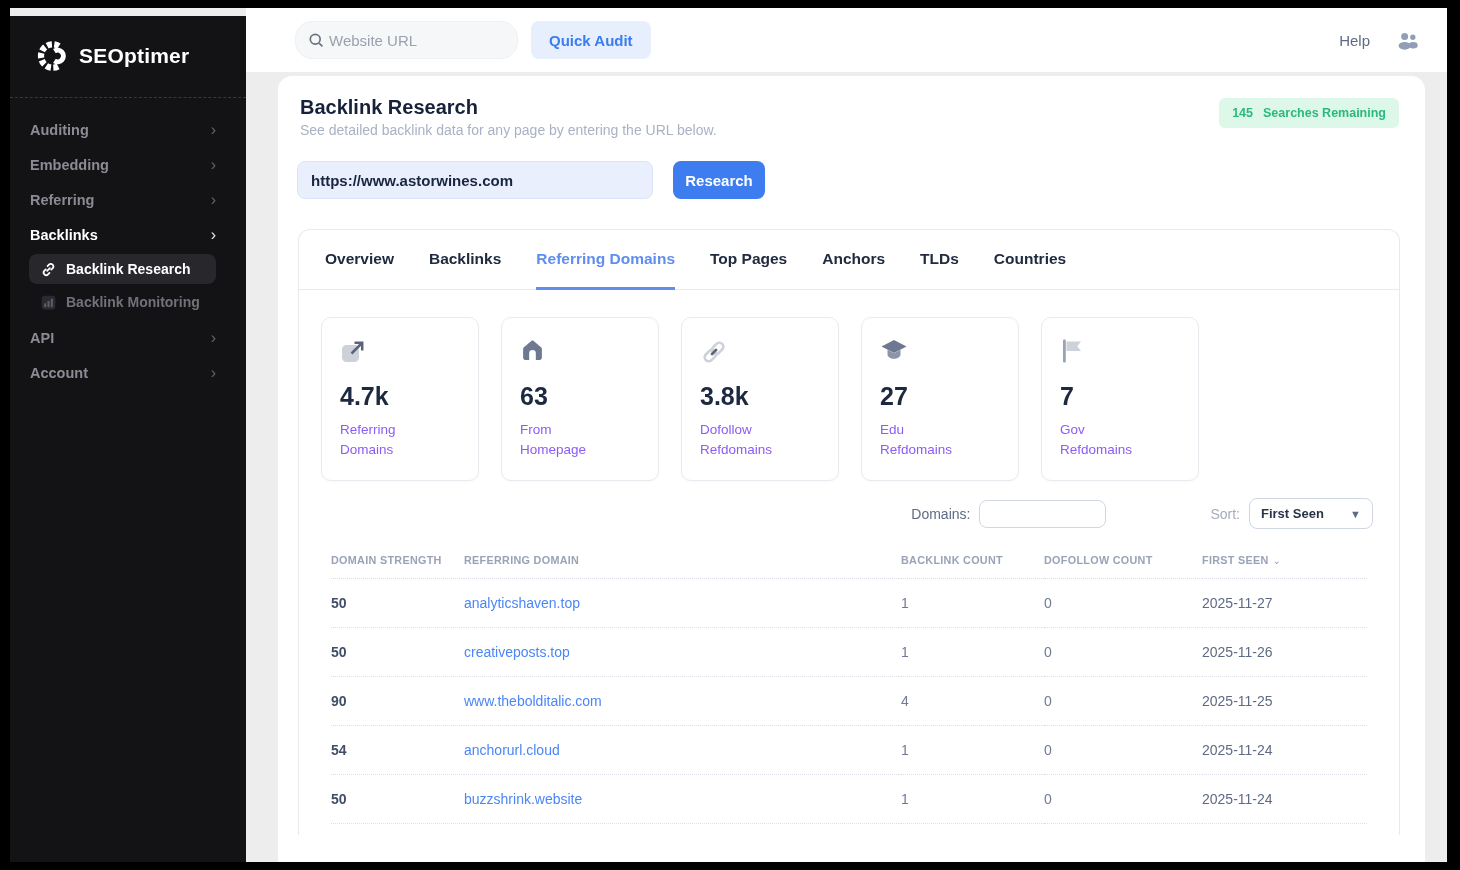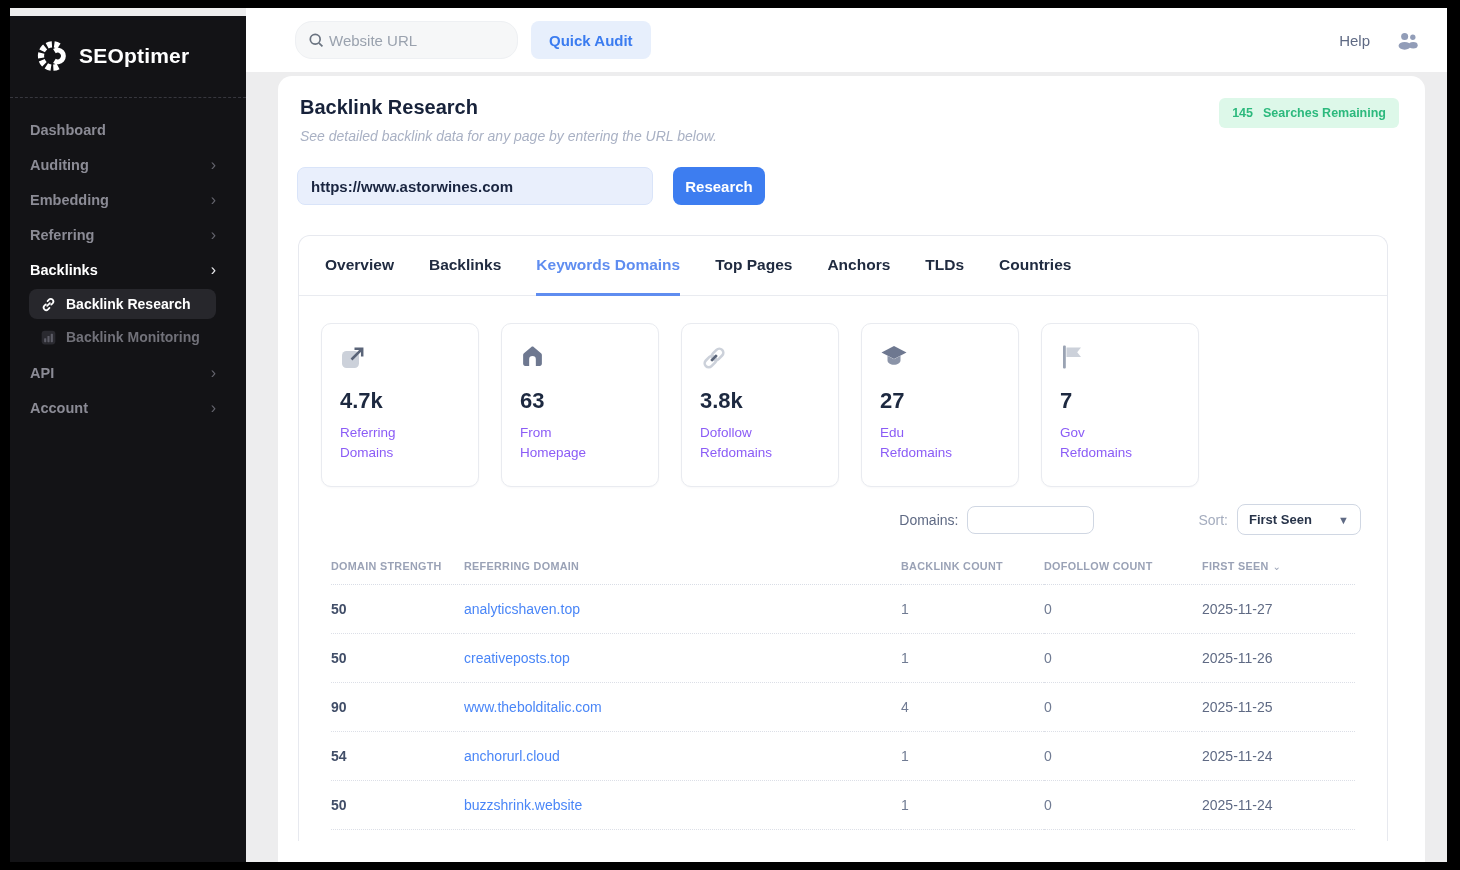--- a/index.html
+++ b/index.html
@@ -29,37 +29,37 @@
   .searchbox input { border:none; outline:none; background:transparent; font-size:15px; color:#333; width:100%; font-family:"Liberation Sans", sans-serif; }
   .searchbox input::placeholder { color:#9aa2ae; }
   .quick-audit { margin-left:13px; height:38px; padding:0 18px; background:#e7effc; color:#3b7cf0; border:none; border-radius:8px; font-size:15px; font-weight:700; cursor:pointer; font-family:"Liberation Sans", sans-serif; }
   .topbar-right { margin-left:auto; display:flex; align-items:center; gap:26px; }
   .help-link { font-size:15px; color:#5f6a84; cursor:pointer; }
 
   .content { flex:1; position:relative; background:#ededee; min-height:0; }
   .panel { position:absolute; left:32px; right:22px; top:4px; bottom:0; background:#fff; border-radius:14px 14px 0 0; padding:20px 0 0 0; overflow:hidden; }
   .panel-head { position:relative; padding:0 26px 0 22px; }
   .page-title { font-size:20px; font-weight:700; color:#17223a; }
-  .page-sub { margin-top:9px; font-size:14px; color:#a9b1c4;font-style:italic; }
+  .page-sub { margin-top:3px; font-size:14px; color:#a9b1c4; }
   .badge { position:absolute; top:2px; right:26px; background:#ddf8e9; color:#2cb97d; border-radius:6px; padding:8px 13px; font-size:12.5px; font-weight:600; display:flex; gap:10px; }
   .badge b { font-weight:700; }
 
   .url-row { display:flex; align-items:center; margin:23px 0 0 19px; }
   .url-input { width:356px; height:38px; background:#e9effc; border:1px solid #d9e4f9; border-radius:8px; padding:0 13px; font-size:15px; font-weight:600; color:#1a2540; outline:none; font-family:"Liberation Sans", sans-serif; }
   .research-btn { margin-left:20px; width:92px; height:38px; background:#3d7df0; color:#fff; border:none; border-radius:8px; font-size:15px; font-weight:700; cursor:pointer; font-family:"Liberation Sans", sans-serif; }
 
-  .card { margin:30px 37px 0 20px; border:1px solid #e7e9ef; border-bottom:none; border-radius:12px 12px 0 0; background:#fff; height:calc(100% - 160px); }
+  .card { margin:30px 25px 0 20px; border:1px solid #e7e9ef; border-bottom:none; border-radius:12px 12px 0 0; background:#fff; height:calc(100% - 160px); }
   .tabs { display:flex; align-items:stretch; gap:35px; padding:0 26px; height:60px; border-bottom:1px solid #e9ebf0; }
   .tab { display:flex; align-items:center; font-size:15.5px; font-weight:700; color:#202b40; cursor:pointer; border-bottom:3px solid transparent; margin-bottom:-1px; white-space:nowrap; }
   .tab.active { color:#5f8df0; border-bottom-color:#5f8df0; }
 
   .stat-row { display:flex; gap:22px; padding:27px 26px 0 22px; }
   .stat-card { width:158px; height:164px; border:1px solid #e9ebf0; border-radius:10px; padding:20px 18px; background:#fff; box-shadow:0 1px 2px rgba(20,30,60,0.03); }
   .stat-icon { height:28px; display:flex; align-items:flex-start; }
-  .stat-value { margin-top:16px; font-size:22px; font-weight:700; color:#1d2940; }
+  .stat-value { margin-top:16px; font-size:25px; font-weight:700; color:#1d2940; }
   .stat-label { margin-top:9px; font-size:13.5px; color:#8b5cf6; line-height:1.45; }
 
   .controls { display:flex; align-items:center; justify-content:flex-end; padding:0 26px; margin-top:17px; }
   .ctl-label { font-size:14px; color:#5f6a84; }
   .ctl-search-input { width:127px; height:28px; margin-left:9px; border:1px solid #d0d7e3; border-radius:8px; outline:none; padding:0 8px; font-size:13px; color:#273349; font-family:"Liberation Sans", sans-serif; }
   .sort-label { margin-left:104px; font-size:14px; color:#a4acbe; }
   .sort-select { margin-left:9px; width:124px; height:31px; border:1px solid #d0d7e3; border-radius:8px; display:flex; align-items:center; justify-content:space-between; padding:0 11px; font-size:13px; font-weight:700; color:#273349; cursor:pointer; background:#fff; }
   .sort-chev { color:#5f6a84; font-size:11px; }
 
   .table-wrap { padding:0 32px; margin-top:13px; }
@@ -85,23 +85,20 @@
         <svg width="38" height="36" viewBox="0 0 40 40">
           <path d="M31 9 A 13 13 0 1 0 31 31" fill="none" stroke="#fff" stroke-width="7" stroke-dasharray="5.5 2.6"></path>
           <path d="M26 14.5 A 6.5 6.5 0 1 1 26 25.5" fill="none" stroke="#fff" stroke-width="5.5"></path>
         </svg>
       </span>
       <span class="logo-text">SEOptimer</span>
     </div>
     <div class="side-sep"></div>
     <nav class="nav">
       <div class="nav-item">
-        <span>Dashboard</span>
-      </div>
-      <div class="nav-item">
         <span>Auditing</span>
         <span class="chev">›</span>
       </div>
       <div class="nav-item">
         <span>Embedding</span>
         <span class="chev">›</span>
       </div>
       <div class="nav-item">
         <span>Referring</span>
         <span class="chev">›</span>
@@ -181,21 +178,21 @@
 
         <div class="url-row">
           <input class="url-input" type="text" value="https://www.astorwines.com" style="">
           <button class="research-btn">Research</button>
         </div>
 
         <div class="card">
           <div class="tabs">
             <div class="tab">Overview</div>
             <div class="tab">Backlinks</div>
-            <div class="tab active">Keywords Domains</div>
+            <div class="tab active">Referring Domains</div>
             <div class="tab">Top Pages</div>
             <div class="tab">Anchors</div>
             <div class="tab">TLDs</div>
             <div class="tab">Countries</div>
           </div>
 
           <div class="stat-row">
             <div class="stat-card">
               <div class="stat-icon">
                 <svg width="27" height="27" viewBox="0 0 27 27">

